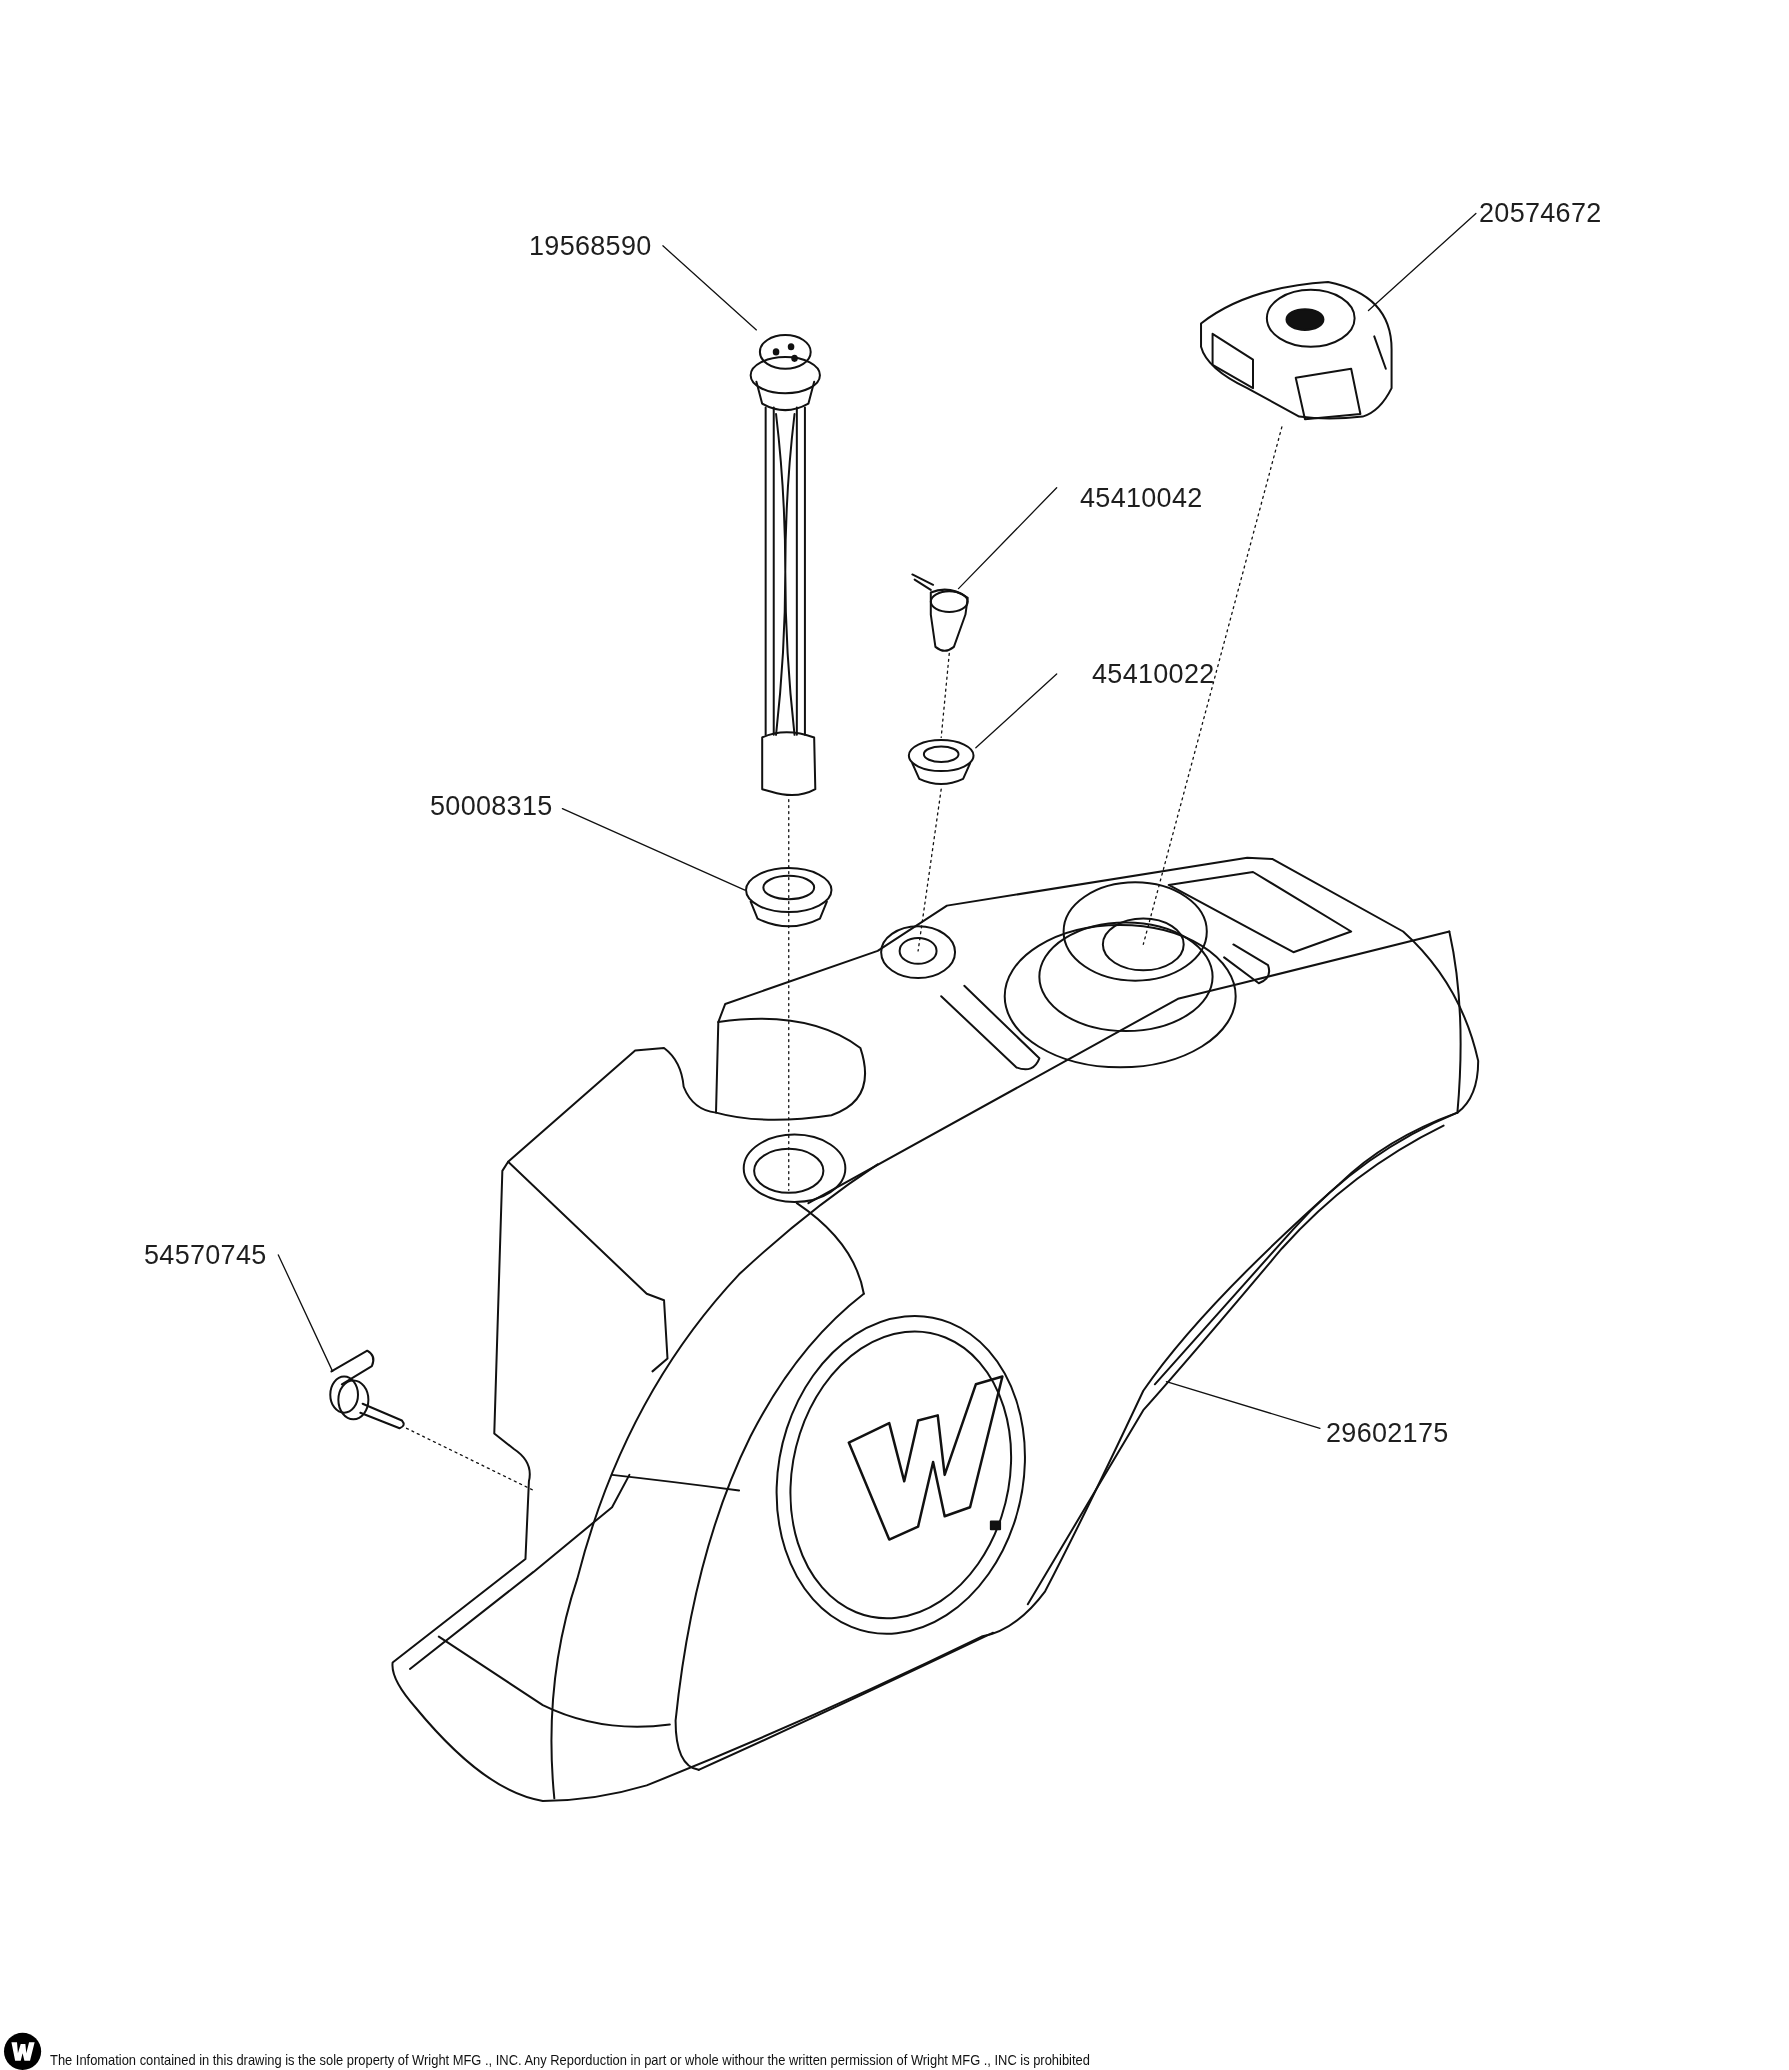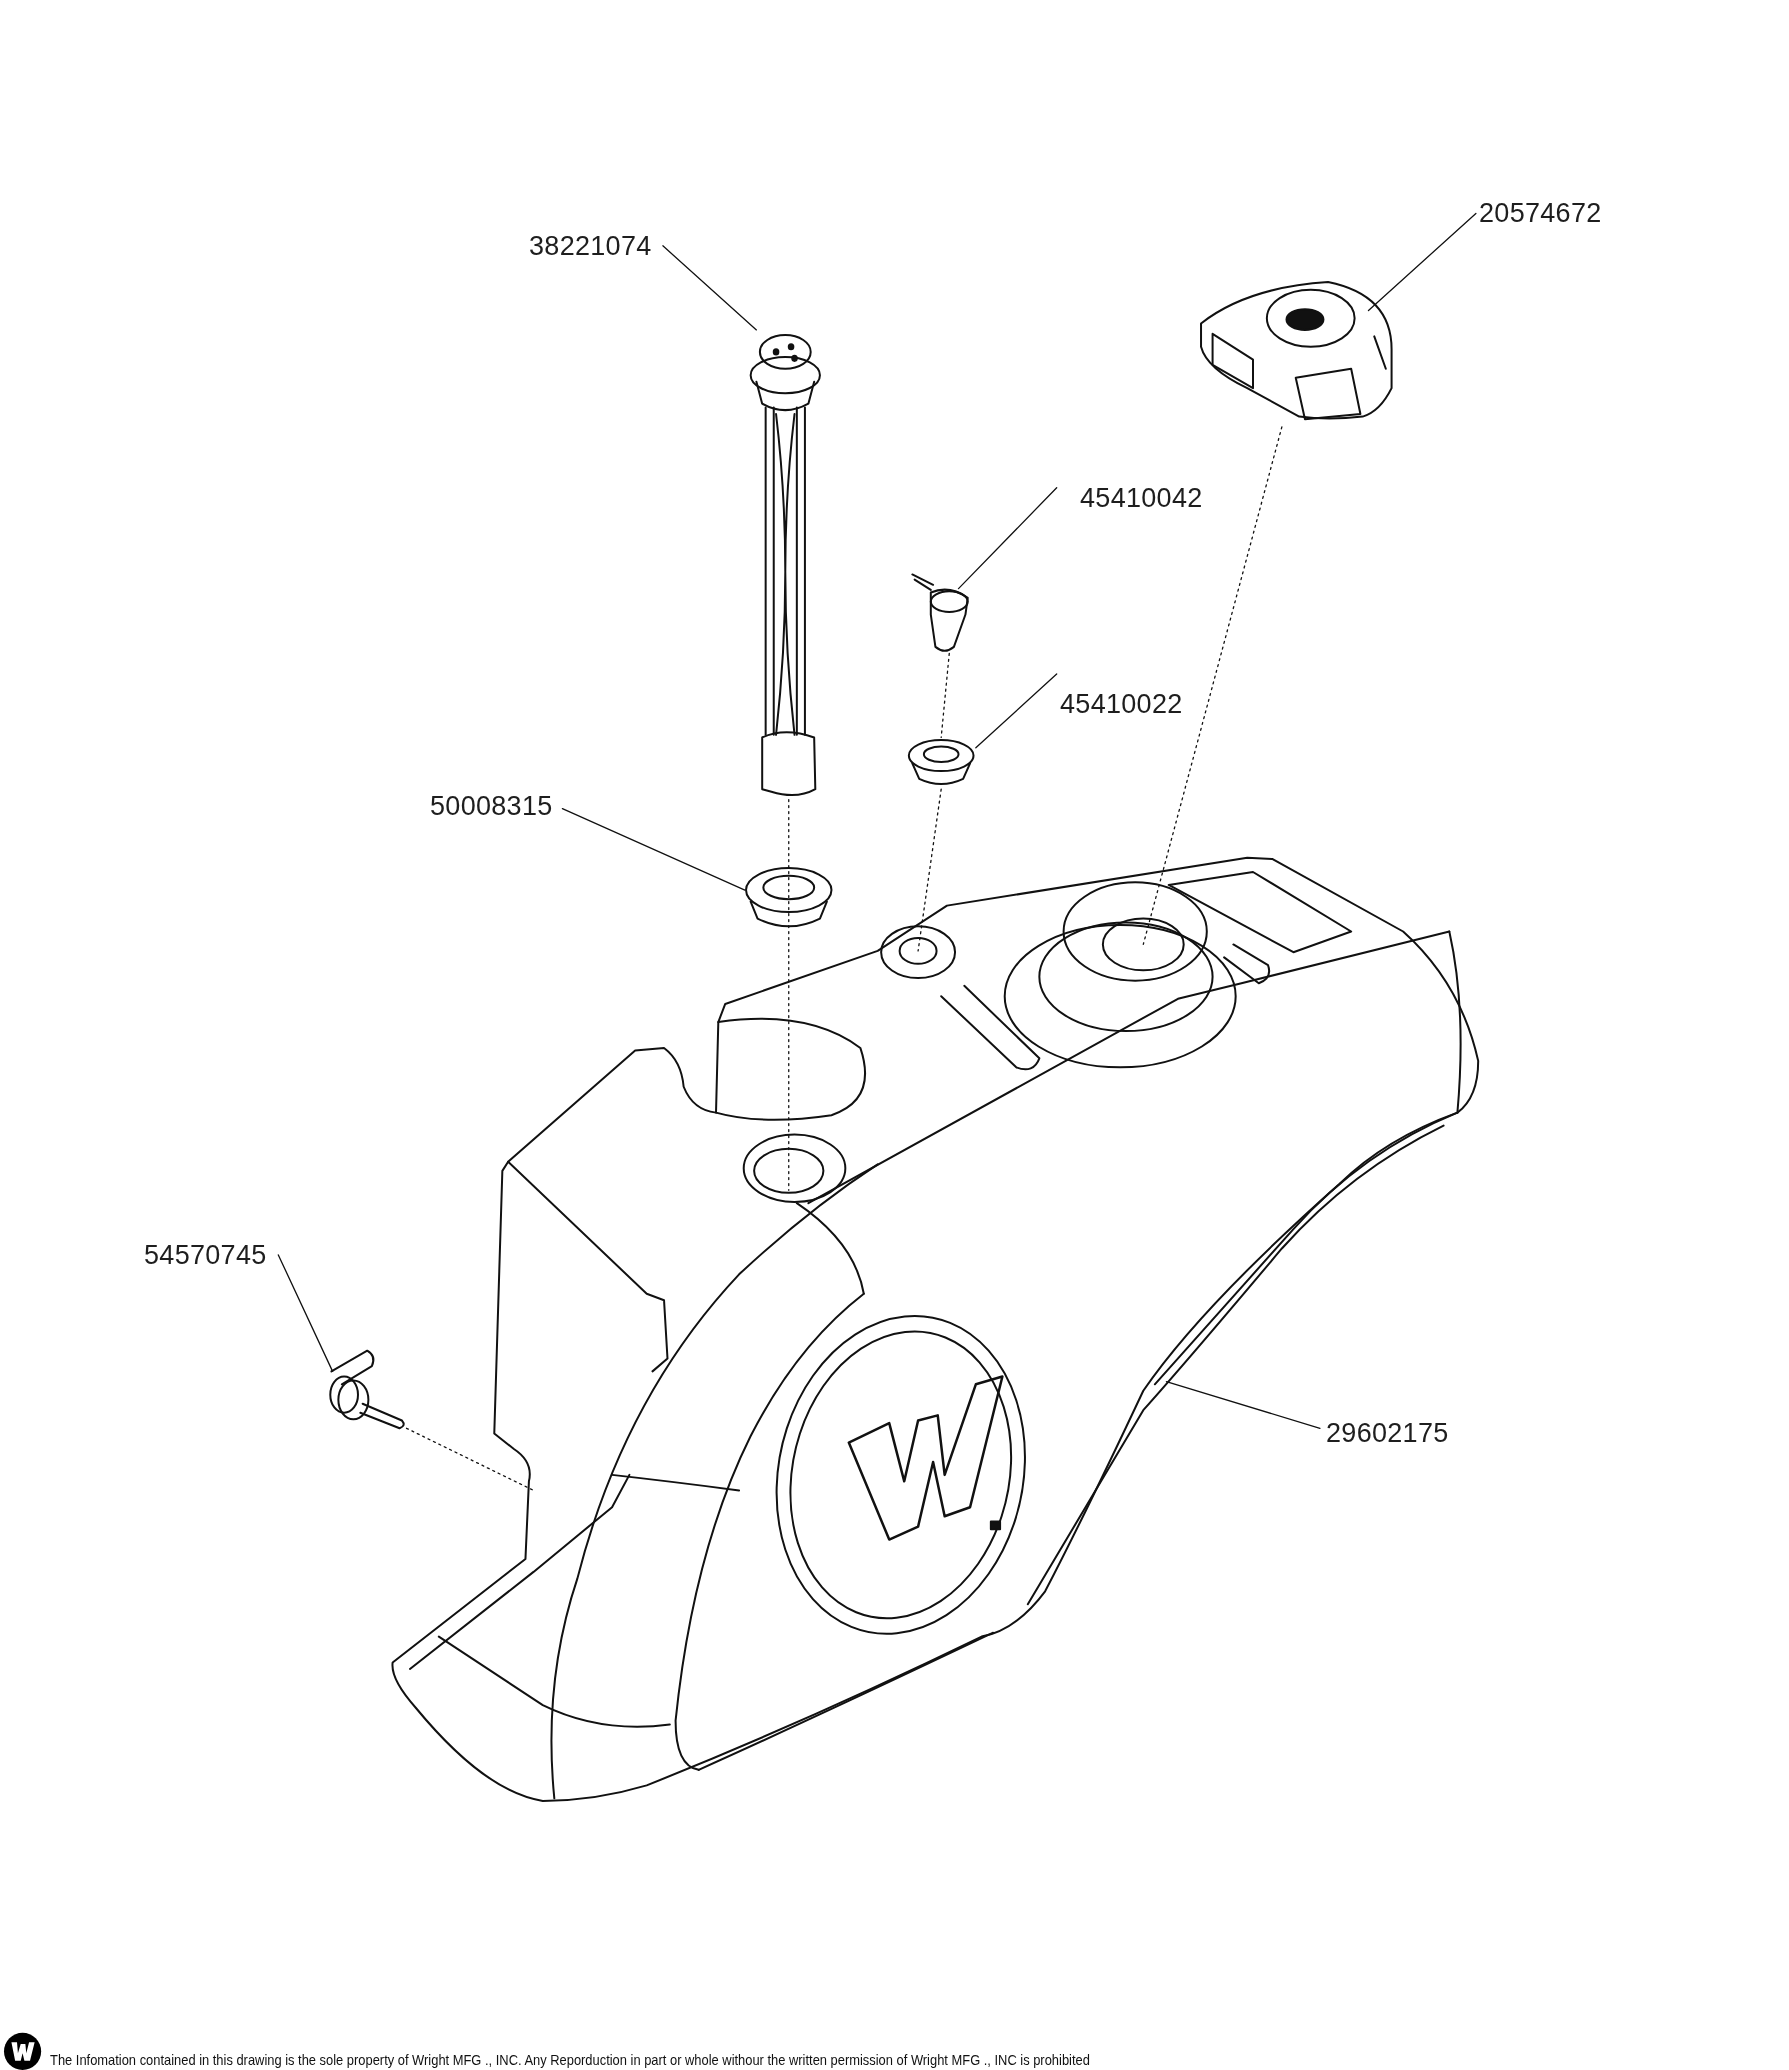--- a/index.html
+++ b/index.html
@@ -114,24 +114,24 @@
 
     <g stroke-width="1.3" stroke-dasharray="2 4">
       <path d="M683,618 L683,920"></path>
       <path d="M822,505 L815,570 M815,610 L795,735"></path>
       <path d="M1110,330 L990,730"></path>
       <path d="M352,1104 L462,1152"></path>
     </g>
   </g>
 </svg>
 
-<div class="lbl" style="left:529px; top:233px;">38221074</div>
+<div class="lbl" style="left:529px; top:233px;">19568590</div>
 <div class="lbl" style="left:1479px; top:200px;">20574672</div>
 <div class="lbl" style="left:1060px; top:485px;margin-left:20px;">45410042</div>
-<div class="lbl" style="left:1060px; top:661px;margin-top:30px;">45410022</div>
+<div class="lbl" style="left:1092px; top:661px;">45410022</div>
 <div class="lbl" style="left:430px; top:793px;">50008315</div>
 <div class="lbl" style="left:144px; top:1242px;">54570745</div>
 <div class="lbl" style="left:1326px; top:1420px;">29602175</div>
 
 <div class="footer">
   <svg class="footer-logo" viewBox="0 0 50 42">
     <circle cx="24" cy="22" r="20" fill="#000"></circle>
     <path d="M12,12 L18,12 L19,24 L22,14 L27,14 L28,24 L31,12 L37,12 L32,32 L26,32 L24,24 L22,32 L16,32 Z" fill="#fff"></path>
   </svg>
   <span class="footer-text">The Infomation contained in this drawing is the sole property of Wright MFG ., INC. Any Reporduction in part or whole withour the written permission of Wright MFG ., INC is prohibited</span>

